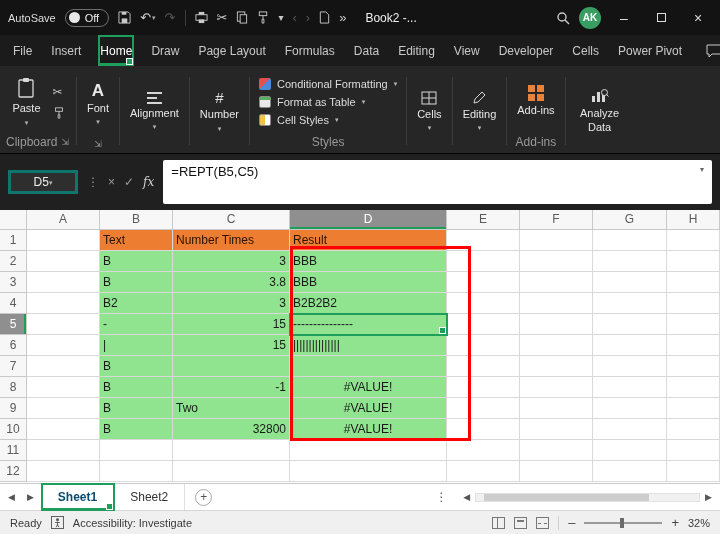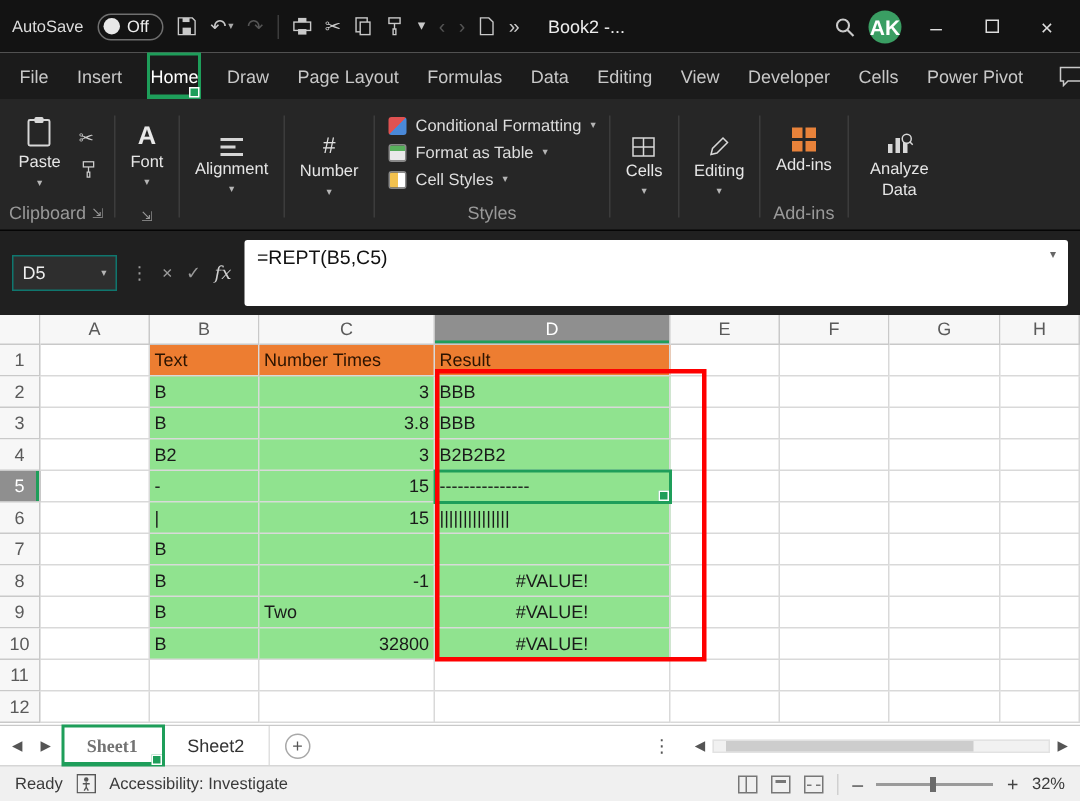--- a/index.html
+++ b/index.html
@@ -14,21 +14,21 @@
           padding:2px 9px 2px 3px; color:#eee; }
   .knob { width:11px; height:11px; border-radius:50%; background:#e8e8e8; }
   .tbicon { color:#c9c9c9; font-size:13px; line-height:1; display:inline-flex; align-items:center; }
   .tbicon.small { font-size:10px; }
   .tbicon.disabled { color:#555; }
   .tchev { font-size:7px; color:#aaa; margin-left:1px; }
   .tb-divider { width:1px; height:16px; background:#3c3c3c; }
   .title { font-size:12px; color:#eee; margin-left:10px; white-space:nowrap; }
   .push { margin-left:auto; }
   .avatar { width:22px; height:22px; border-radius:50%; background:#3a9e63; color:#fff;
-            display:flex; align-items:center; justify-content:center; font-size:14px; font-weight:bold; }
+            display:flex; align-items:center; justify-content:center; font-size:10px; font-weight:bold; }
   .winbtn { width:28px; height:35px; display:flex; align-items:center; justify-content:center;
             color:#ddd; font-size:14px; }
   .maxbox { width:9px; height:9px; border:1px solid #ddd; display:inline-block; }
 
   
   .tabrow { flex:0 0 31px; background:#1b1b1b; display:flex; align-items:center; padding:0 12px;
             gap:17px; font-size:12px; color:#c8c8c8; }
   .rtab { padding:8px 1px 7px; white-space:nowrap; }
   .rtab.active { color:#fff; box-shadow: inset 0 -2px 0 var(--accent-green); }
   .comments-btn { display:flex; align-items:center; padding:3px 6px; }
@@ -57,22 +57,22 @@
   .stylerow { display:flex; align-items:center; gap:6px; padding:3px 6px; white-space:nowrap; }
   .sw { width:12px; height:12px; border-radius:2px; }
   .sw.cf { background:linear-gradient(135deg,#e05252 50%,#4a89d8 50%); }
   .sw.ft { background:linear-gradient(180deg,#58b05c 35%,#e9e9e9 35%); border:1px solid #888; }
   .sw.cs { background:linear-gradient(90deg,#f2c14e 50%,#fff 50%); border:1px solid #888; }
   .addins-ic { width:16px; height:16px; display:grid; grid-template-columns:7px 7px; grid-template-rows:7px 7px; gap:2px; }
   .addins-ic i { background:#e8823a; display:block; }
 
   
   .fbar { flex:0 0 56px; background:#202020; display:flex; align-items:center; padding:6px 8px; gap:9px; }
-  .namebox { width:70px; height:24px; background:#2e2e2e; border:1px solid #0f766e; color:#eee;
-             display:flex; align-items:center; justify-content:space-between; padding:0 6px; font-size:12px; }
+  .namebox { width:70px; height:24px; background:#2e2e2e; border:3px solid #0f766e; color:#eee;
+             display:flex; align-items:center; justify-content:center; padding:0 6px; font-size:12px; }
   .fico { color:#9a9a9a; font-size:12px; }
   .fx { font-style:italic; font-family:"DejaVu Serif", serif; color:#cfcfcf; font-size:12px; }
   .finput { flex:1; height:44px; background:#fff; color:#111; font-size:13px; padding:4px 8px;
             position:relative; border-radius:2px; }
   .fexpand { position:absolute; right:8px; top:5px; color:#666; font-size:8px; }
 
   
   .grid { flex:0 0 273px; position:relative; background:#fff; overflow:hidden; font-size:12px; }
   .grow { display:flex; height:21px; }
   .grow.hdr { height:20px; }
@@ -91,21 +91,21 @@
   .active::after { content:""; position:absolute; right:0; bottom:0; width:5px; height:5px;
                    background:var(--accent-green); border:1px solid #fff; }
   .red-annotation { position:absolute; left:290px; top:36px; width:181px; height:195px;
                     border:3px solid var(--annotation-red); pointer-events:none; z-index:5; }
 
   
   .stabs { flex:0 0 27px; background:#ffffff; border-top:1px solid #c9c9c9; display:flex;
            align-items:stretch; font-size:12px; color:#444; }
   .snav { display:flex; align-items:center; padding:0 8px; gap:12px; color:#555; font-size:9px; }
   .stab { display:flex; align-items:center; padding:0 16px; color:#333; border-right:1px solid #e0e0e0; }
-  .stab.active { font-weight:bold; box-shadow:inset 0 -2px 0 var(--accent-green); color:#737373;font-family:Liberation Serif, serif; }
+  .stab.active { font-weight:bold; box-shadow:inset 0 -2px 0 var(--accent-green); color:#0c4a6e; }
   .addsheet { width:17px; height:17px; border:1px solid #a8a8a8; border-radius:50%; display:flex;
               align-items:center; justify-content:center; margin:auto 10px; font-size:12px; color:#555; }
   .kebab { display:flex; align-items:center; padding:0 8px; color:#555; margin-left:auto; }
   .hscroll { display:flex; align-items:center; gap:5px; padding:0 8px; color:#555; font-size:9px; }
   .track { width:225px; height:9px; background:#f1f1f1; position:relative; border:1px solid #e2e2e2; }
   .thumb { position:absolute; left:8px; top:0; height:7px; width:165px; background:#cdcdcd; }
 
   
   .sbar { flex:0 0 24px; background:#f0f0f0; border-top:1px solid #d6d6d6; display:flex;
           align-items:center; font-size:11px; color:#3a3a3a; padding:0 10px; gap:9px; }

